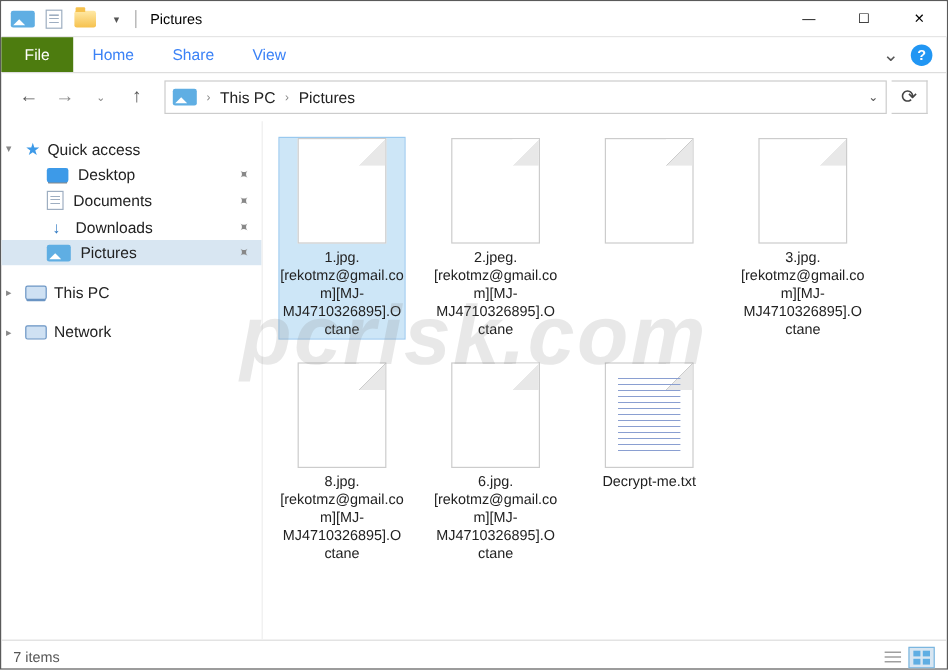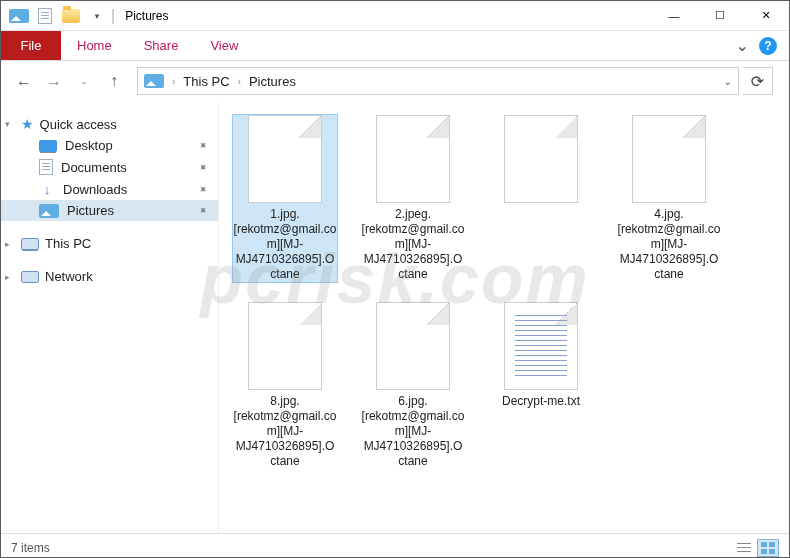--- a/index.html
+++ b/index.html
@@ -8,22 +8,22 @@
 
 .titlebar { height: 30px; display: flex; align-items: center; background: #fff; border-bottom: 1px solid #e5e5e5; }
 .titlebar .left-icons { display: flex; align-items: center; padding-left: 8px; gap: 6px; }
 .titlebar .left-icons .ico { width: 20px; height: 18px; display: flex; align-items: center; justify-content: center; }
 .titlebar .title { font-size: 12px; color: #000; padding-left: 6px; }
 .titlebar .win-controls { margin-left: auto; display: flex; }
 .titlebar .win-controls div { width: 46px; height: 30px; display: flex; align-items: center; justify-content: center; font-size: 11px; color: #000; }
 
 
 .ribbon { height: 30px; display: flex; align-items: stretch; border-bottom: 1px solid #ddd; }
-.file-tab { background: #b91c1c; color: #fff; width: 60px; display: flex; align-items: center; justify-content: center; font-size: 13px; }
-.menu-item { padding: 0 16px; display: flex; align-items: center; font-size: 13px; color: #be185d; }
+.file-tab { background: #4d7c0f; color: #fff; width: 60px; display: flex; align-items: center; justify-content: center; font-size: 13px; }
+.menu-item { padding: 0 16px; display: flex; align-items: center; font-size: 13px; color: #3b82f6; }
 .ribbon .right { margin-left: auto; display: flex; align-items: center; gap: 10px; padding-right: 12px; }
 .help-badge { width: 18px; height: 18px; border-radius: 50%; background: #2196f3; color: #fff; display: flex; align-items: center; justify-content: center; font-size: 12px; font-weight: bold; }
 
 
 .navbar { height: 40px; display: flex; align-items: center; padding: 0 10px; gap: 4px; }
 .nav-btn { width: 26px; height: 26px; display: flex; align-items: center; justify-content: center; color: #888; }
 .nav-btn.enabled { color: #555; }
 .addressbar { flex: 1; height: 28px; border: 1px solid #ccc; display: flex; align-items: center; padding: 0 6px; gap: 8px; margin: 0 6px; }
 .addressbar .crumb { font-size: 13px; color: #222; display: flex; align-items: center; gap: 6px; }
 .addressbar .sep { color: #888; font-size: 10px; }
@@ -183,21 +183,21 @@
         </div>
         <div class="file-item">
           <div class="file-icon"></div>
           <div class="file-name">2.jpeg.[rekotmz@gmail.com][MJ-MJ4710326895].Octane</div>
         </div>
         <div class="file-item">
           <div class="file-icon"></div>
         </div>
         <div class="file-item">
           <div class="file-icon"></div>
-          <div class="file-name">4.jpg.[rekotmz@gmail.com][MJ-MJ4710326895].Octane</div>
+          <div class="file-name">3.jpg.[rekotmz@gmail.com][MJ-MJ4710326895].Octane</div>
         </div>
         <div class="file-item">
           <div class="file-icon"></div>
           <div class="file-name">8.jpg.[rekotmz@gmail.com][MJ-MJ4710326895].Octane</div>
         </div>
         <div class="file-item">
           <div class="file-icon"></div>
           <div class="file-name">6.jpg.[rekotmz@gmail.com][MJ-MJ4710326895].Octane</div>
         </div>
         <div class="file-item">

